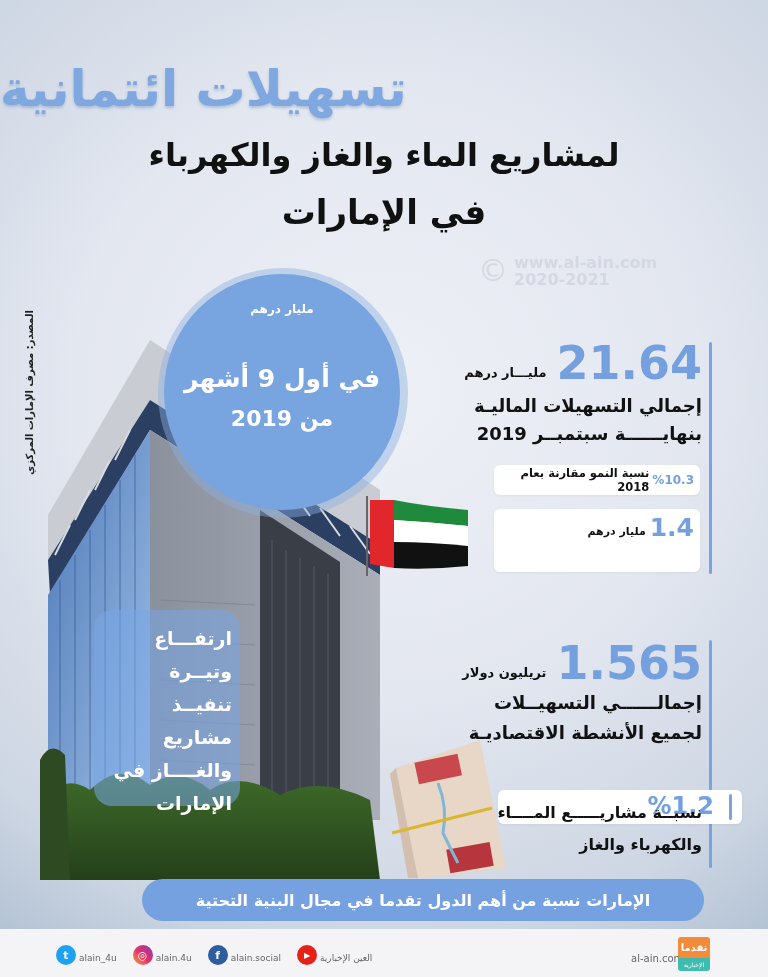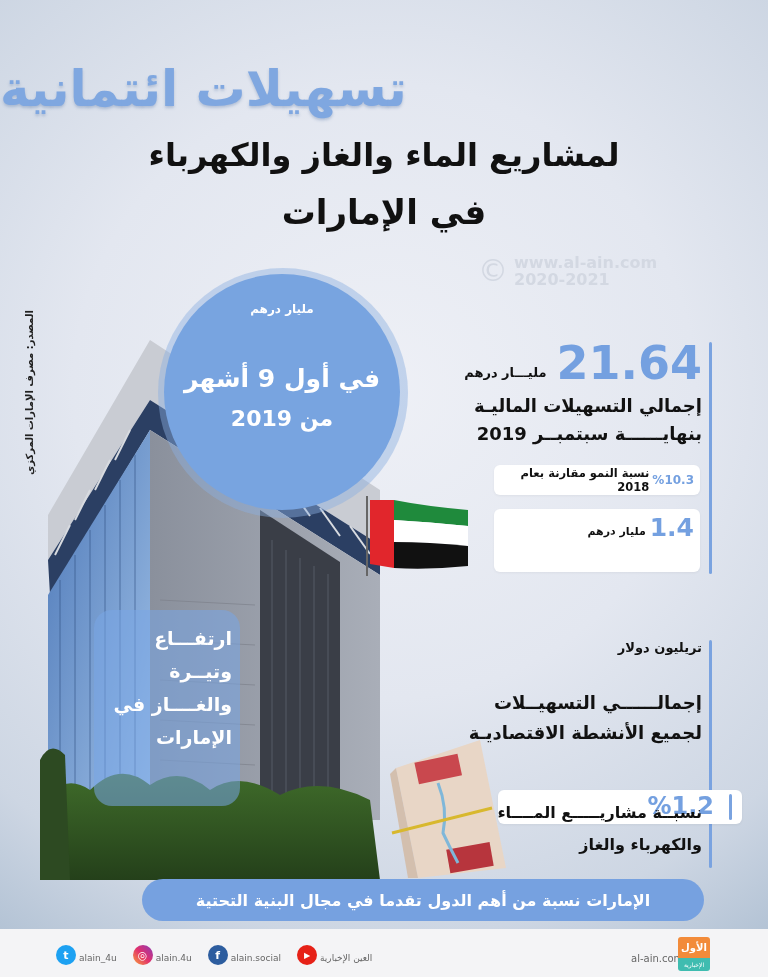--- a/index.html
+++ b/index.html
@@ -193,20 +193,21 @@
   <rect x="2" y="0" width="2" height="80" fill="#666"></rect>
   <path d="M6,4 L30,4 L30,72 L6,68 Z" fill="#e1262c"></path>
   <path d="M30,4 Q60,10 104,14 L104,30 Q65,26 30,24 Z" fill="#1f8a3c"></path>
   <path d="M30,24 Q65,26 104,30 L104,50 Q65,46 30,46 Z" fill="#ffffff"></path>
   <path d="M30,46 Q65,46 104,50 L104,70 Q65,74 30,72 Z" fill="#111"></path>
 </svg>
 
 <div class="abs overlay-box">
   <div class="txt">
     <div>ارتفـــاع وتيــرة</div>
+    <div>تنفيــذ مشاريع</div>
     <div>والغــــاز في</div>
     <div>الإمارات</div>
   </div>
 </div>
 
 <svg class="abs" style="top:738px;left:388px;width:120px;height:140px;" viewBox="0 0 120 140">
   <path d="M8,30 L92,2 L118,130 L30,140 Z" fill="#e8d6c6"></path>
   <path d="M8,30 L30,140 L20,140 L2,36 Z" fill="#d3bfae"></path>
   <rect x="28" y="20" width="44" height="22" fill="#c9484e" transform="rotate(-12 50 30)"></rect>
   <rect x="60" y="108" width="44" height="24" fill="#b7353d" transform="rotate(-10 80 120)"></rect>
@@ -229,20 +230,21 @@
 
 <div class="abs card" style="top:509px;left:494px;width:206px;height:63px;">
   <div style="position:absolute;top:4px;right:6px;display:flex;align-items:flex-end;gap:4px;">
     <span style="font-size:25px;font-weight:bold;color:#74a0e0;direction:ltr;">1.4</span>
     <span style="font-size:11px;font-weight:bold;color:#111;margin-bottom:4px;">مليار درهم</span>
   </div>
 </div>
 
 <div class="abs vline" style="top:640px;left:709px;height:228px;"></div>
 <div class="abs" style="top:640px;right:66px;display:flex;align-items:flex-end;gap:10px;">
+  <span class="num-big">1.565</span>
   <span class="unit-s" style="margin-bottom:6px;">تريليون دولار</span>
 </div>
 <div class="abs desc" style="top:692px;right:66px;">إجمالــــــي التسهيــلات</div>
 <div class="abs desc" style="top:722px;right:66px;">لجميع الأنشطة الاقتصاديـة</div>
 
 <div class="abs card" style="top:790px;left:498px;width:244px;height:34px;">
   <div style="position:absolute;top:4px;right:10px;width:3px;height:26px;background:#7aa3e0;border-radius:2px;"></div>
   <span style="position:absolute;top:2px;right:28px;font-size:24px;font-weight:bold;color:#74a0e0;">%1.2</span>
 </div>
 <div class="abs desc" style="top:803px;right:66px;font-size:16px;">نسبــة مشاريـــــع المــــاء</div>
@@ -264,16 +266,16 @@
       <span class="ic" style="background:#2d5d9f;">f</span>
       <span class="lbl">alain.social</span>
     </a>
     <a class="social">
       <span class="ic" style="background:#e62117;font-size:8px;">▶</span>
       <span class="lbl">العين الإخبارية</span>
     </a>
   </div>
   <span class="abs" style="top:24px;left:631px;font-size:10px;color:#666;direction:ltr;">al-ain.com</span>
   <div class="abs" style="top:8px;left:678px;width:32px;height:34px;border-radius:3px;overflow:hidden;">
-    <div style="height:21px;background:#f28b3a;color:#fff;font-size:10px;font-weight:bold;text-align:center;line-height:21px;">الأول</div>
+    <div style="height:21px;background:#f28b3a;color:#fff;font-size:10px;font-weight:bold;text-align:center;line-height:21px;">تقدما</div>
     <div style="height:13px;background:#3fbcb0;color:#fff;font-size:6px;text-align:center;line-height:13px;">الإخبارية</div>
   </div>
 </div>
 
 </body></html>

